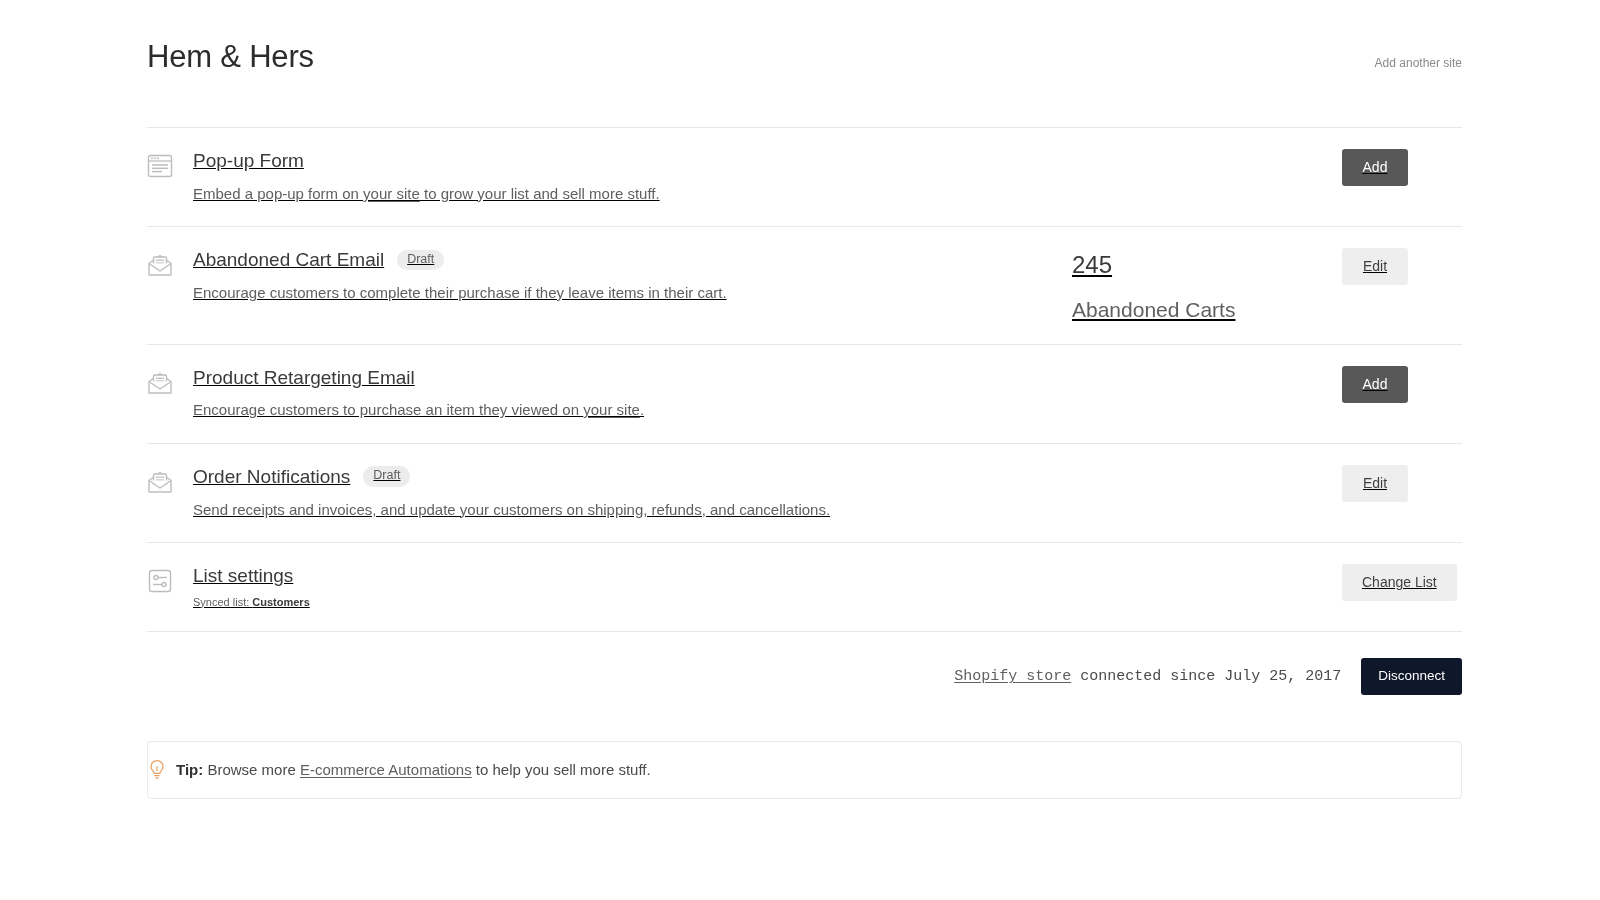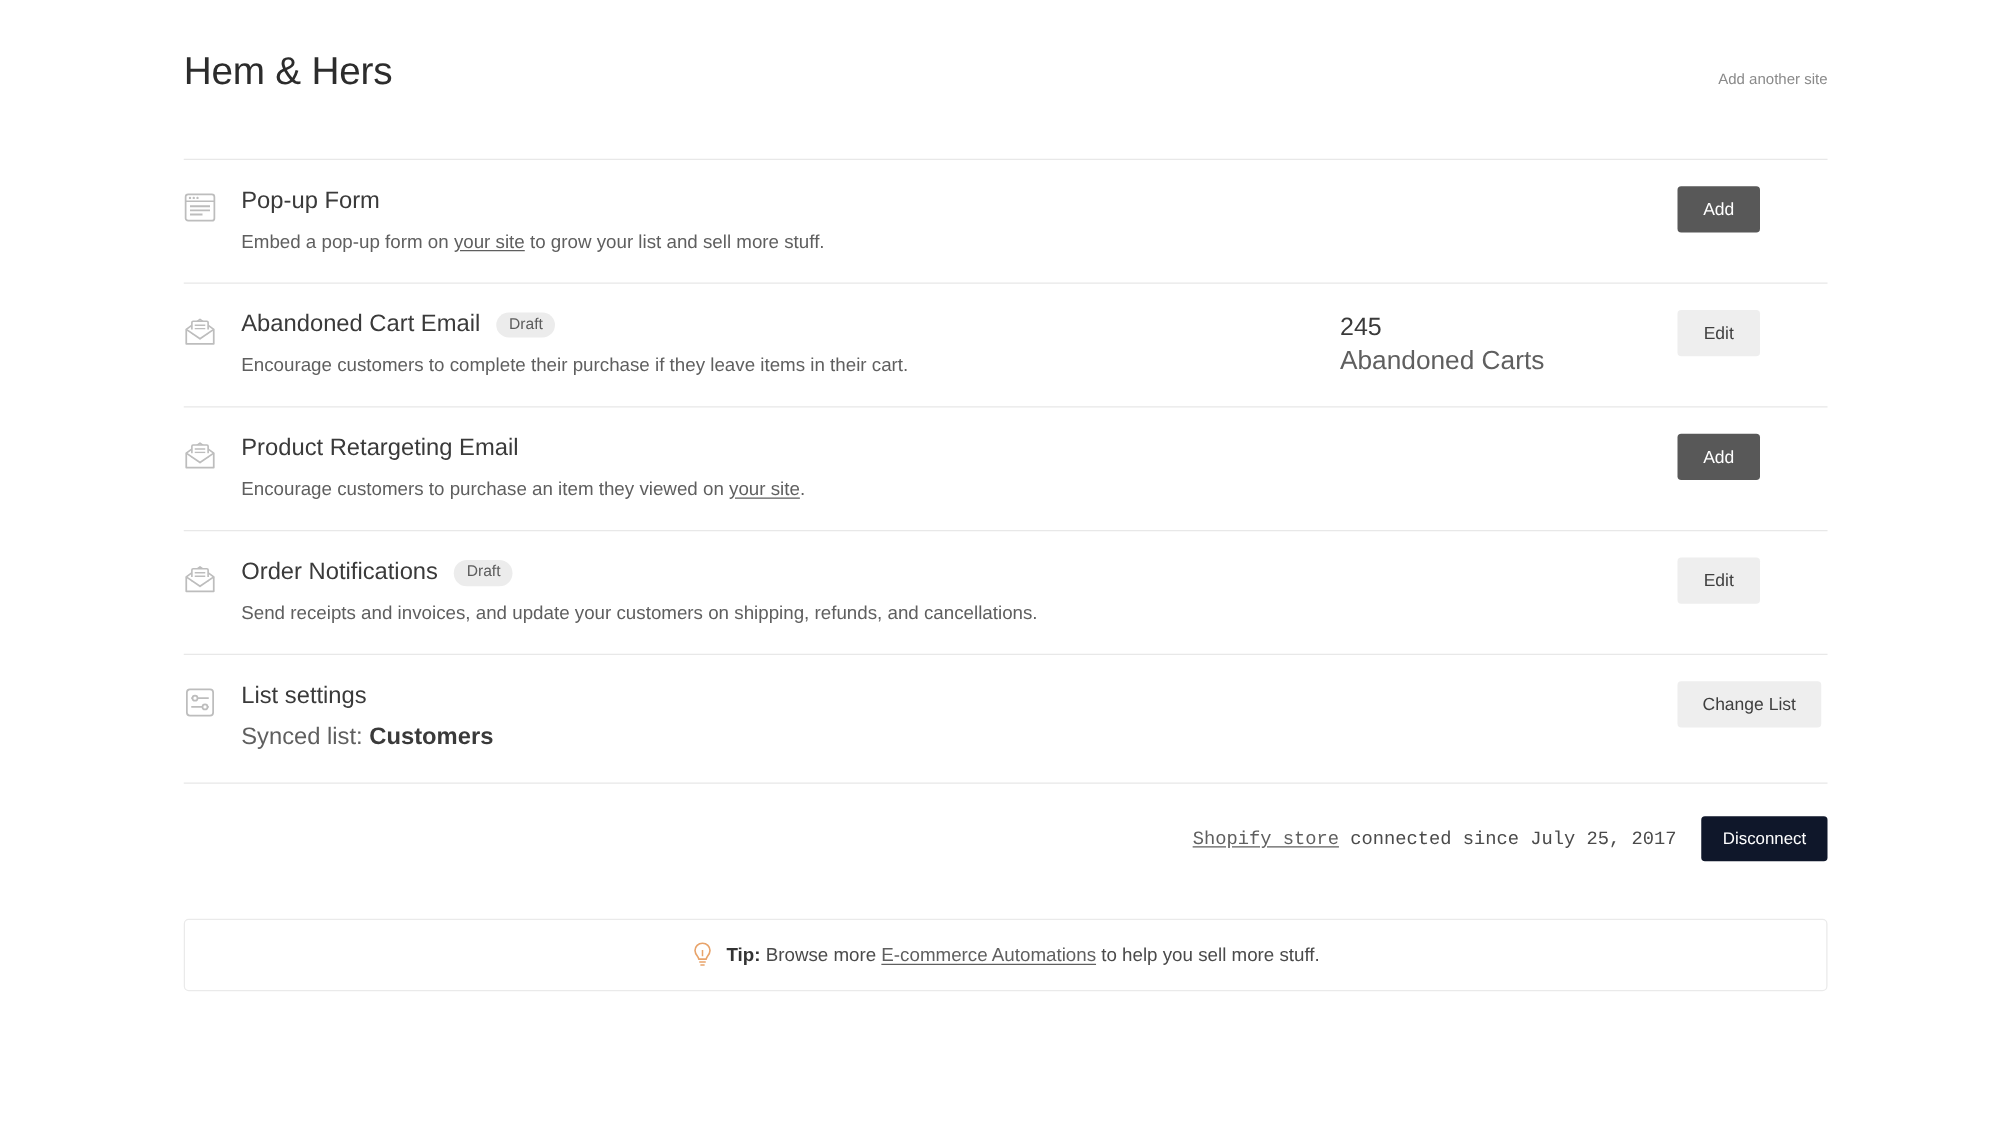--- a/index.html
+++ b/index.html
@@ -51,20 +51,21 @@
     margin-top: 52px;
     border-top: 1px solid #e8e8e8;
   }
   .row {
     display: flex;
     align-items: flex-start;
     border-bottom: 1px solid #e8e8e8;
     padding: 21px 0 20px 0;
     min-height: 60px;
     position: relative;
+    text-decoration: underline;
   }
   .row-icon {
     width: 28px;
     flex: 0 0 28px;
     margin-top: 4px;
     margin-right: 18px;
     color: #b4b4b4;
   }
   .row-icon svg { display: block; }
 
@@ -102,24 +103,24 @@
     text-decoration: underline;
     text-underline-offset: 2px;
     cursor: pointer;
   }
 
   .row-stat {
     flex: 0 0 270px;
     padding-top: 1px;
   }
   .stat-value {
-    font-size: 20px;
+    font-size: 24px;
     color: #3a3a3a;
     line-height: 1.3;
-    margin-bottom: 0;
+    margin-bottom: 16px;
   }
   .stat-label {
     font-size: 21px;
     color: #5f5f5f;
     line-height: 1.3;
   }
 
   .row-action {
     flex: 0 0 auto;
     display: flex;
@@ -141,21 +142,21 @@
     text-align: center;
     white-space: nowrap;
   }
   .btn-dark { background: #585858; color: #ffffff; min-width: 66px; }
   .btn-light { background: #eeeeee; color: #3f3f3f; min-width: 66px; }
   .btn-coral { background: #0f172a; color: #ffffff; font-size: 13.5px; padding: 11px 17px 12px 17px; }
 
   
   .row-list .row-main { padding-top: 0; }
   .row-list .row-title-line { margin-bottom: 6px; }
-  .row-list .row-desc { font-size: 19px; }
+  .row-list .row-desc { font-size: 11px; }
   .strong { font-weight: bold; color: #3a3a3a; }
 
   
   .connected-row {
     display: flex;
     align-items: center;
     justify-content: flex-end;
     gap: 20px;
     padding: 26px 0 0 0;
   }
@@ -167,21 +168,21 @@
   }
 
   
   .tip-bar {
     margin-top: 46px;
     border: 1px solid #eaeaea;
     border-radius: 4px;
     height: 58px;
     display: flex;
     align-items: center;
-    justify-content: center;
+    justify-content: flex-start;
     gap: 10px;
     background: #ffffff;
   }
   .tip-text {
     font-size: 15px;
     color: #4a4a4a;
   }
   .tip-text b { font-weight: bold; color: #333; }
   .bulb { width: 18px; height: 22px; display:block; }
 </style>

